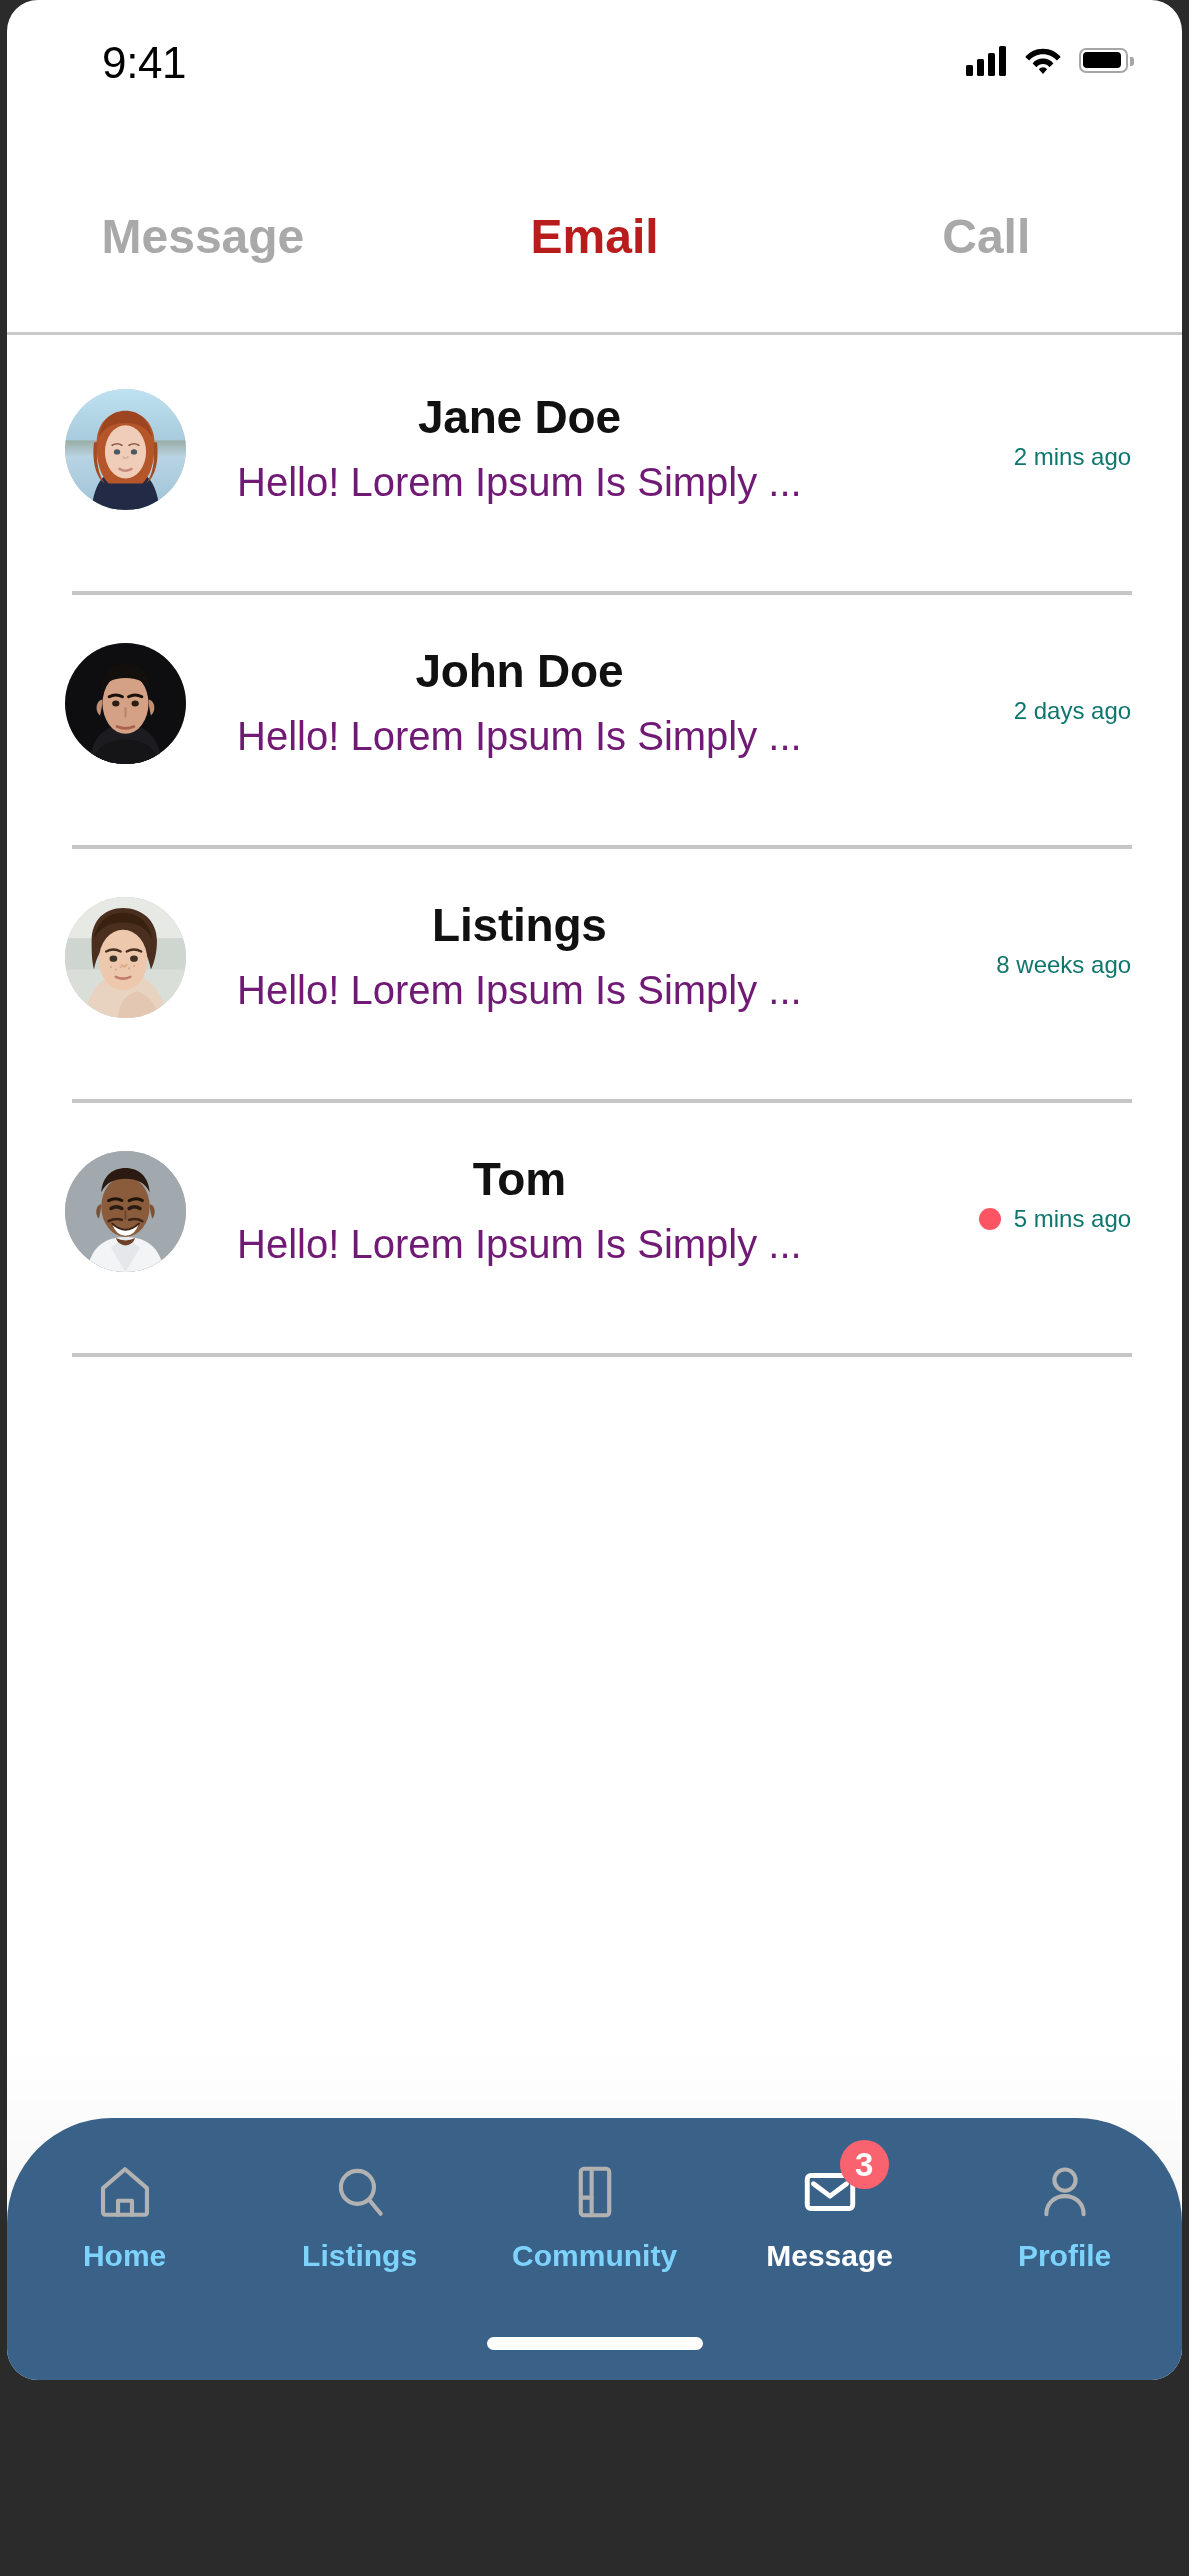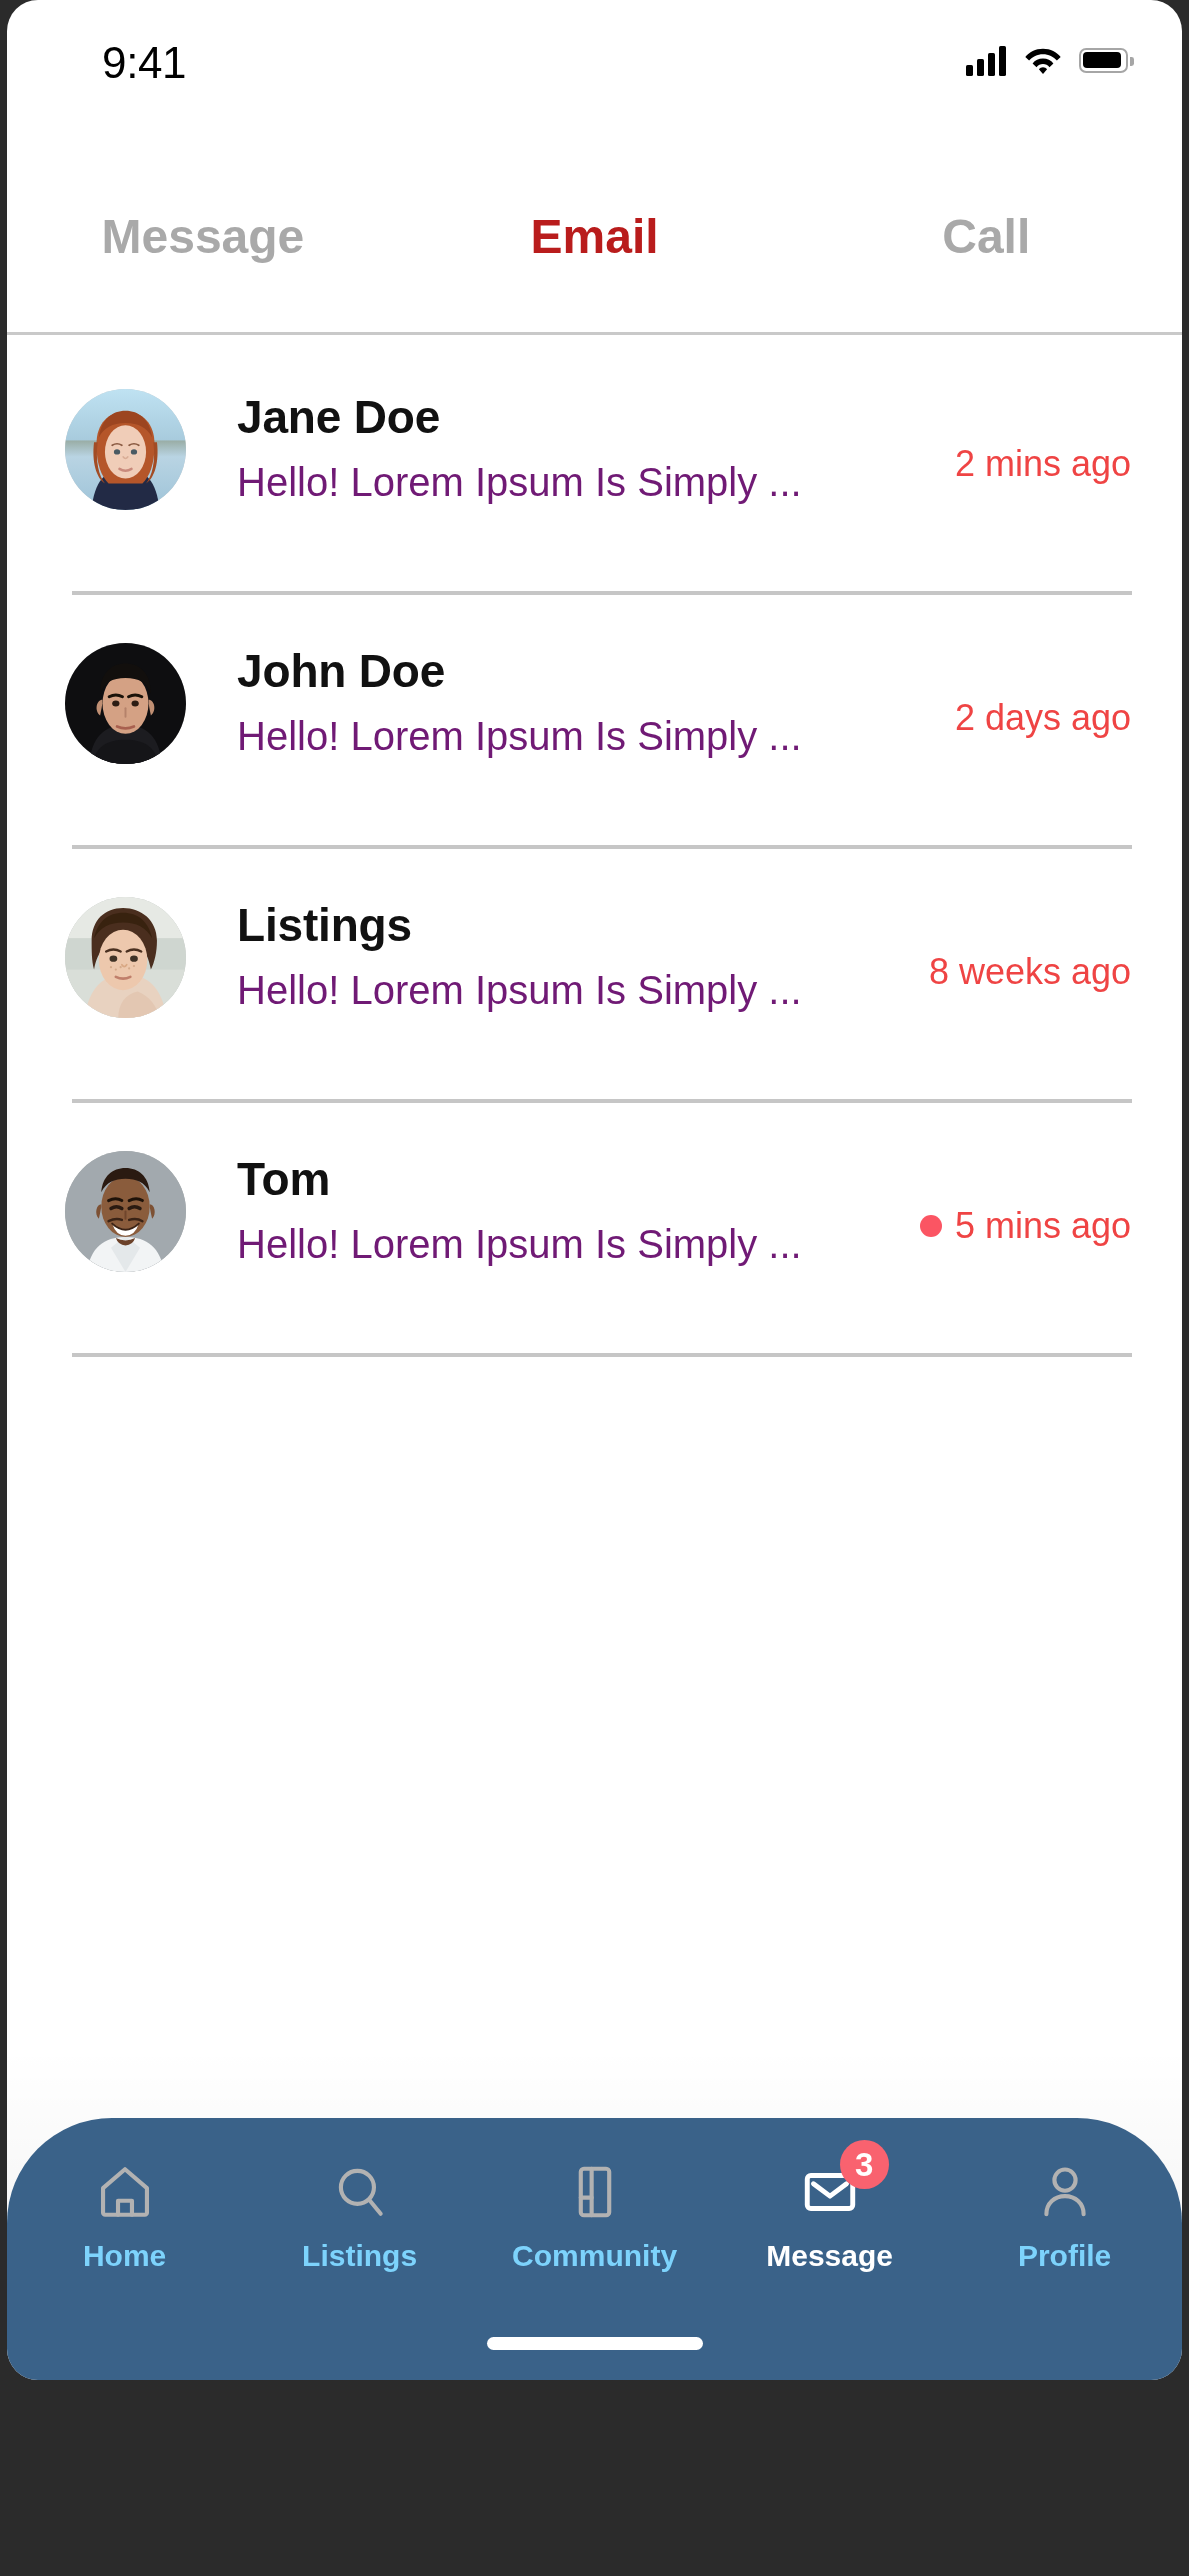--- a/index.html
+++ b/index.html
@@ -93,41 +93,41 @@
   }
   .avatar {
     position:absolute; left:58px; top:48px;
     width:121px; height:121px;
     border-radius:50%;
     overflow:hidden;
     background:#ccc;
   }
   .avatar svg { display:block; width:100%; height:100%; }
 
-  .row-texts { position:absolute; left:230px; top:49px; }
+  .row-texts { position:absolute; left:230px; top:49px;text-align:center; }
   .row-name {
     font-size:46px; font-weight:bold; color:#111;
     letter-spacing:-0.2px;
     white-space:nowrap;
   }
   .row-preview {
     margin-top:16px;
     font-size:40px; color:#701a75;
     white-space:nowrap;
   }
   .row-meta {
     position:absolute; right:51px; top:102px;
     display:flex; align-items:center; gap:12.7px;
     white-space:nowrap;
   }
   .unread-dot {
     width:22px; height:22px; border-radius:50%;
     background:#fb5563; flex:none;
   }
-  .row-time { font-size:36px; color:#ef4444; }
+  .row-time { font-size:24px; color:#0f766e; }
   .row-sep {
     position:absolute; left:65px; bottom:0;
     width:1060px; height:4px;
     background:#c6c6c6;
   }
 
   
   #bottom-shadow {
     position:absolute; left:0; bottom:0;
     width:100%; height:333px;

